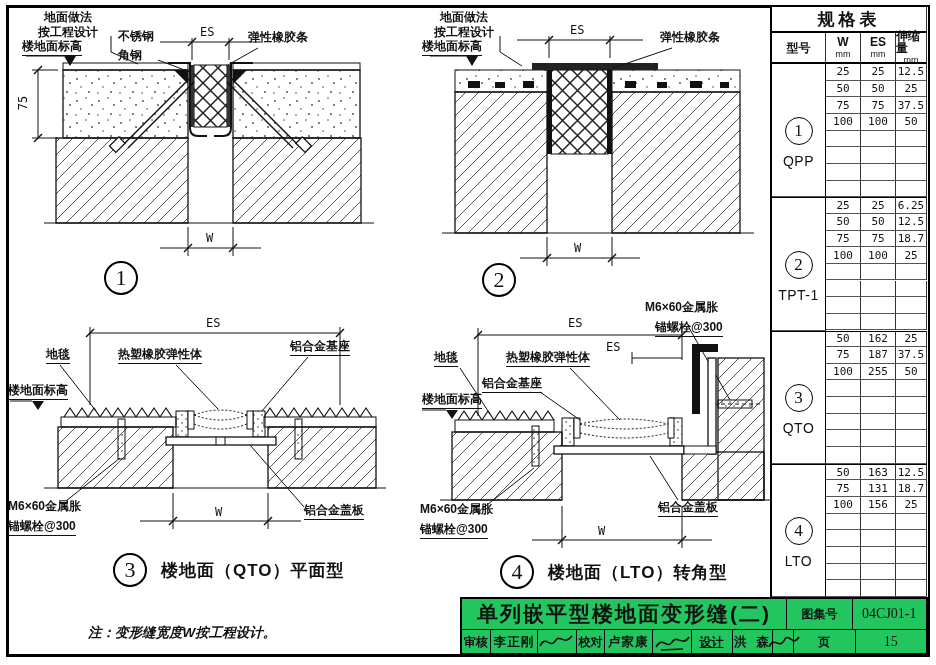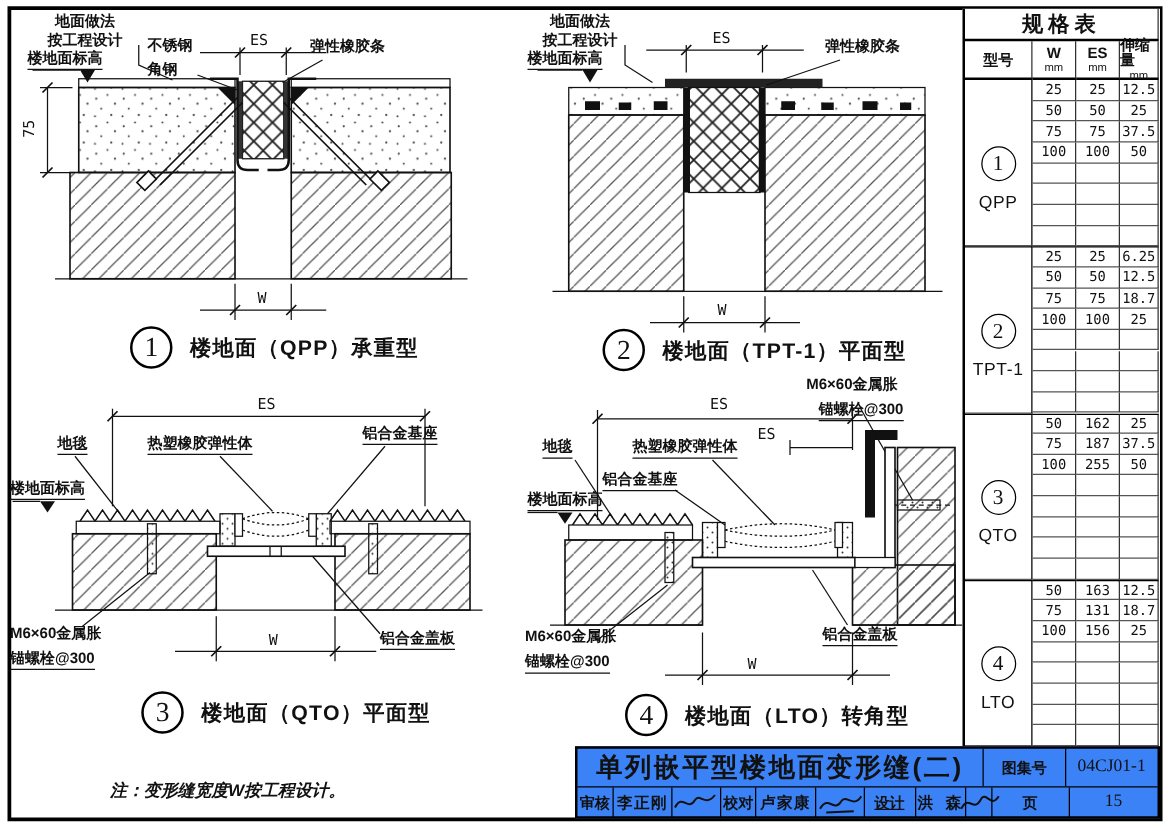--- a/index.html
+++ b/index.html
@@ -25,21 +25,21 @@
     border-bottom:2px solid #000 !important;}
   .spec-head{height:31px;flex-direction:column;font-size:12px;font-weight:bold;border-bottom:2px solid #000 !important;line-height:1;gap:2px;}
   .spec-head .unit{font-size:9px;font-weight:normal;}
   .model-cell{grid-column:1;flex-direction:column;justify-content:flex-start;padding-top:26px;gap:8px;border-right:1px solid #000 !important;}
   .model-circ{width:26px;height:26px;border:1.6px solid #000;border-radius:50%;display:flex;align-items:center;justify-content:center;
     font-family:"Liberation Serif",serif;font-size:17px;}
   .model-name{font-size:14px;font-weight:normal;letter-spacing:.5px;}
   .num-cell{font-family:"DejaVu Sans Mono",monospace;font-size:11px;height:16.6px;}
   .sec-top{border-top:1.6px solid #000;}
   
-  .tblock{position:absolute;left:460px;top:597px;width:468px;height:58px;border:2.5px solid #000;box-sizing:border-box;background:#3b82f6;}
+  .tblock{position:absolute;left:460px;top:597px;width:468px;height:58px;border:2.5px solid #000;box-sizing:border-box;background:#22c55e;}
   .tb-row1{display:flex;height:31px;border-bottom:1.6px solid #000;box-sizing:border-box;}
   .tb-row2{display:flex;height:24px;}
   .tb-title{width:328px;display:flex;align-items:center;justify-content:center;font-size:21px;font-weight:bold;letter-spacing:2px;box-sizing:border-box;border-right:1.6px solid #000;}
   .tb-cell{display:flex;align-items:center;justify-content:center;box-sizing:border-box;}
   .tb-label{font-size:12px;font-weight:bold;}
   .tb-serif{font-family:"Liberation Serif",serif;font-size:14px;}
   .p-label{border-right:1px solid #000;font-size:12px;font-weight:bold;}
   .p-name{border-right:1px solid #000;font-size:12.5px;font-weight:bold;letter-spacing:1px;}
   .p-sig{overflow:visible;}
   .atlas-lab{width:66px;border-right:1.6px solid #000;}
@@ -113,21 +113,20 @@
     <span>地面做法</span><br><span>按工程设计</span></span>
   <span class="lbl lbl-ul" style="left:14px;top:31px;">楼地面标高</span>
   <span class="lbl" style="left:110px;top:21px;">不锈钢</span>
   <span class="lbl" style="left:110px;top:40px;">角钢</span>
   <span class="dim" style="left:192px;top:17px;">ES</span>
   <span class="lbl" style="left:240px;top:22px;">弹性橡胶条</span>
   <span class="dim dim-rot" style="left:8px;top:88px;">75</span>
   <span class="dim" style="left:198px;top:223px;">W</span>
   <div class="caption" style="left:96px;top:253px;">
     <span class="cap-circle">1</span>
-    <span class="cap-text">楼地面（QPP）承重型</span>
   </div>
 </div>
 
 <div class="panel" style="left:420px;top:8px;width:350px;height:302px;">
   <svg width="348" height="262" viewBox="0 0 348 262">
     <defs>
       <pattern id="h2" width="13" height="13" patternUnits="userSpaceOnUse">
           <path d="M-1,14 L14,-1" stroke="#555" stroke-width="1" fill="none"></path>
         </pattern>
       <pattern id="d2" width="22" height="22" patternUnits="userSpaceOnUse">
@@ -173,21 +172,20 @@
       <line x1="188" y1="254" x2="196" y2="246" stroke="#111" stroke-width="1.4"></line>
   </svg>
   <span class="lbl" style="left:14px;top:2px;text-align:center;">
     <span>地面做法</span><br><span>按工程设计</span></span>
   <span class="lbl lbl-ul" style="left:2px;top:31px;">楼地面标高</span>
   <span class="dim" style="left:150px;top:15px;">ES</span>
   <span class="lbl" style="left:240px;top:22px;">弹性橡胶条</span>
   <span class="dim" style="left:154px;top:233px;">W</span>
   <div class="caption" style="left:62px;top:255px;">
     <span class="cap-circle">2</span>
-    <span class="cap-text">楼地面（TPT-1）平面型</span>
   </div>
 </div>
 
 <div class="panel" style="left:8px;top:313px;width:404px;height:290px;">
   <svg width="400" height="226" viewBox="0 0 400 226">
     <defs>
       <pattern id="h3" width="13" height="13" patternUnits="userSpaceOnUse">
           <path d="M-1,14 L14,-1" stroke="#555" stroke-width="1" fill="none"></path>
         </pattern>
       <pattern id="d3" width="8" height="8" patternUnits="userSpaceOnUse">

